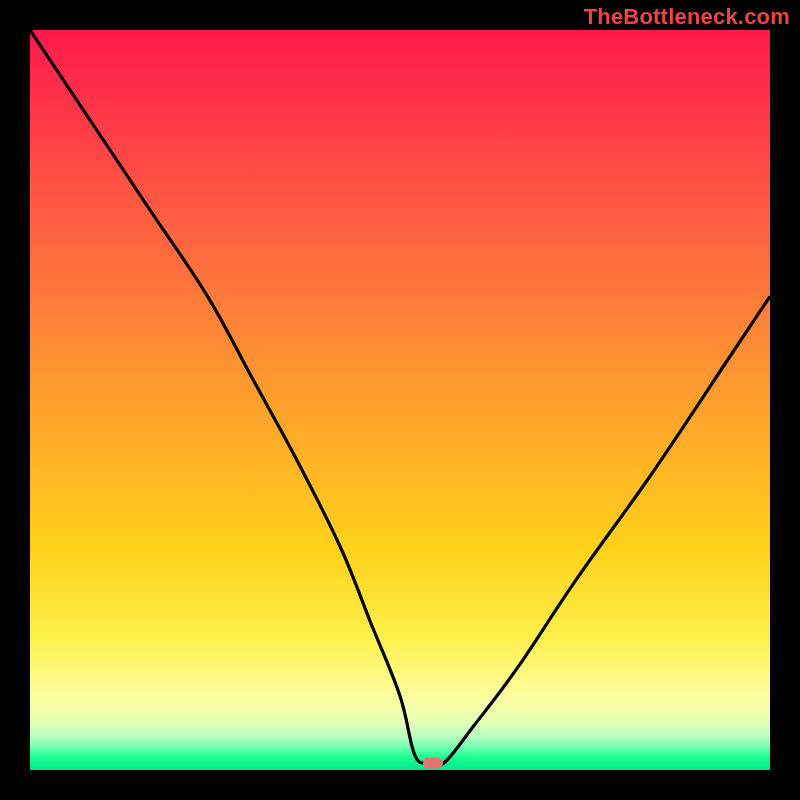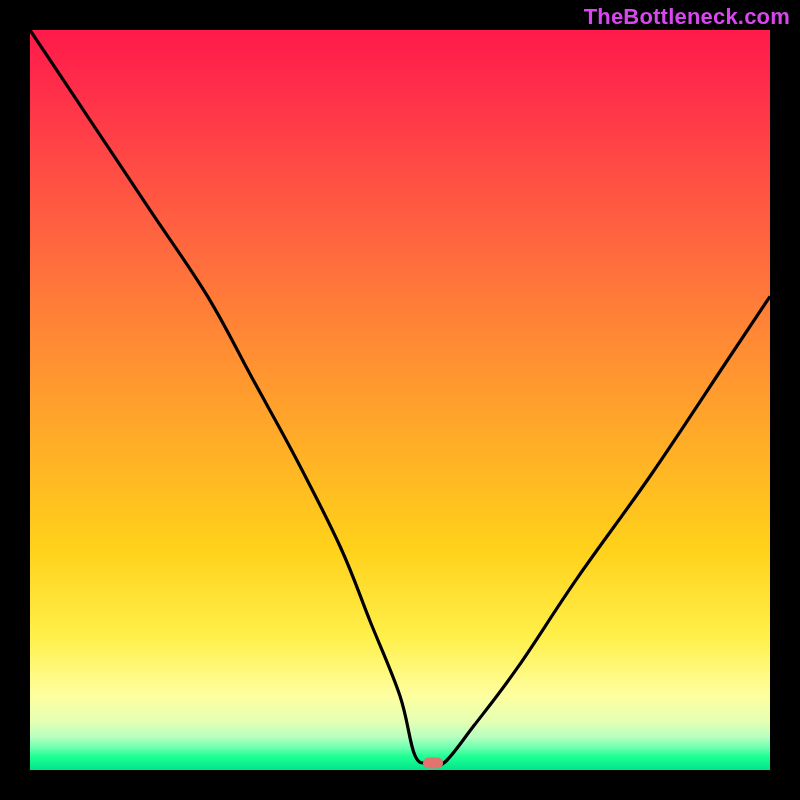--- a/index.html
+++ b/index.html
@@ -14,21 +14,21 @@
   .frame {
     position: relative;
     width: 800px;
     height: 800px;
     background: #000;
   }
   .watermark {
     position: absolute;
     top: 4px;
     right: 10px;
-    color: #d946ef;
+    color: #ef4444;
     font-size: 22px;
     font-weight: 600;
     letter-spacing: 0.2px;
     z-index: 5;
   }
   .plot-area {
     position: absolute;
     left: 30px;
     top: 30px;
     width: 740px;

